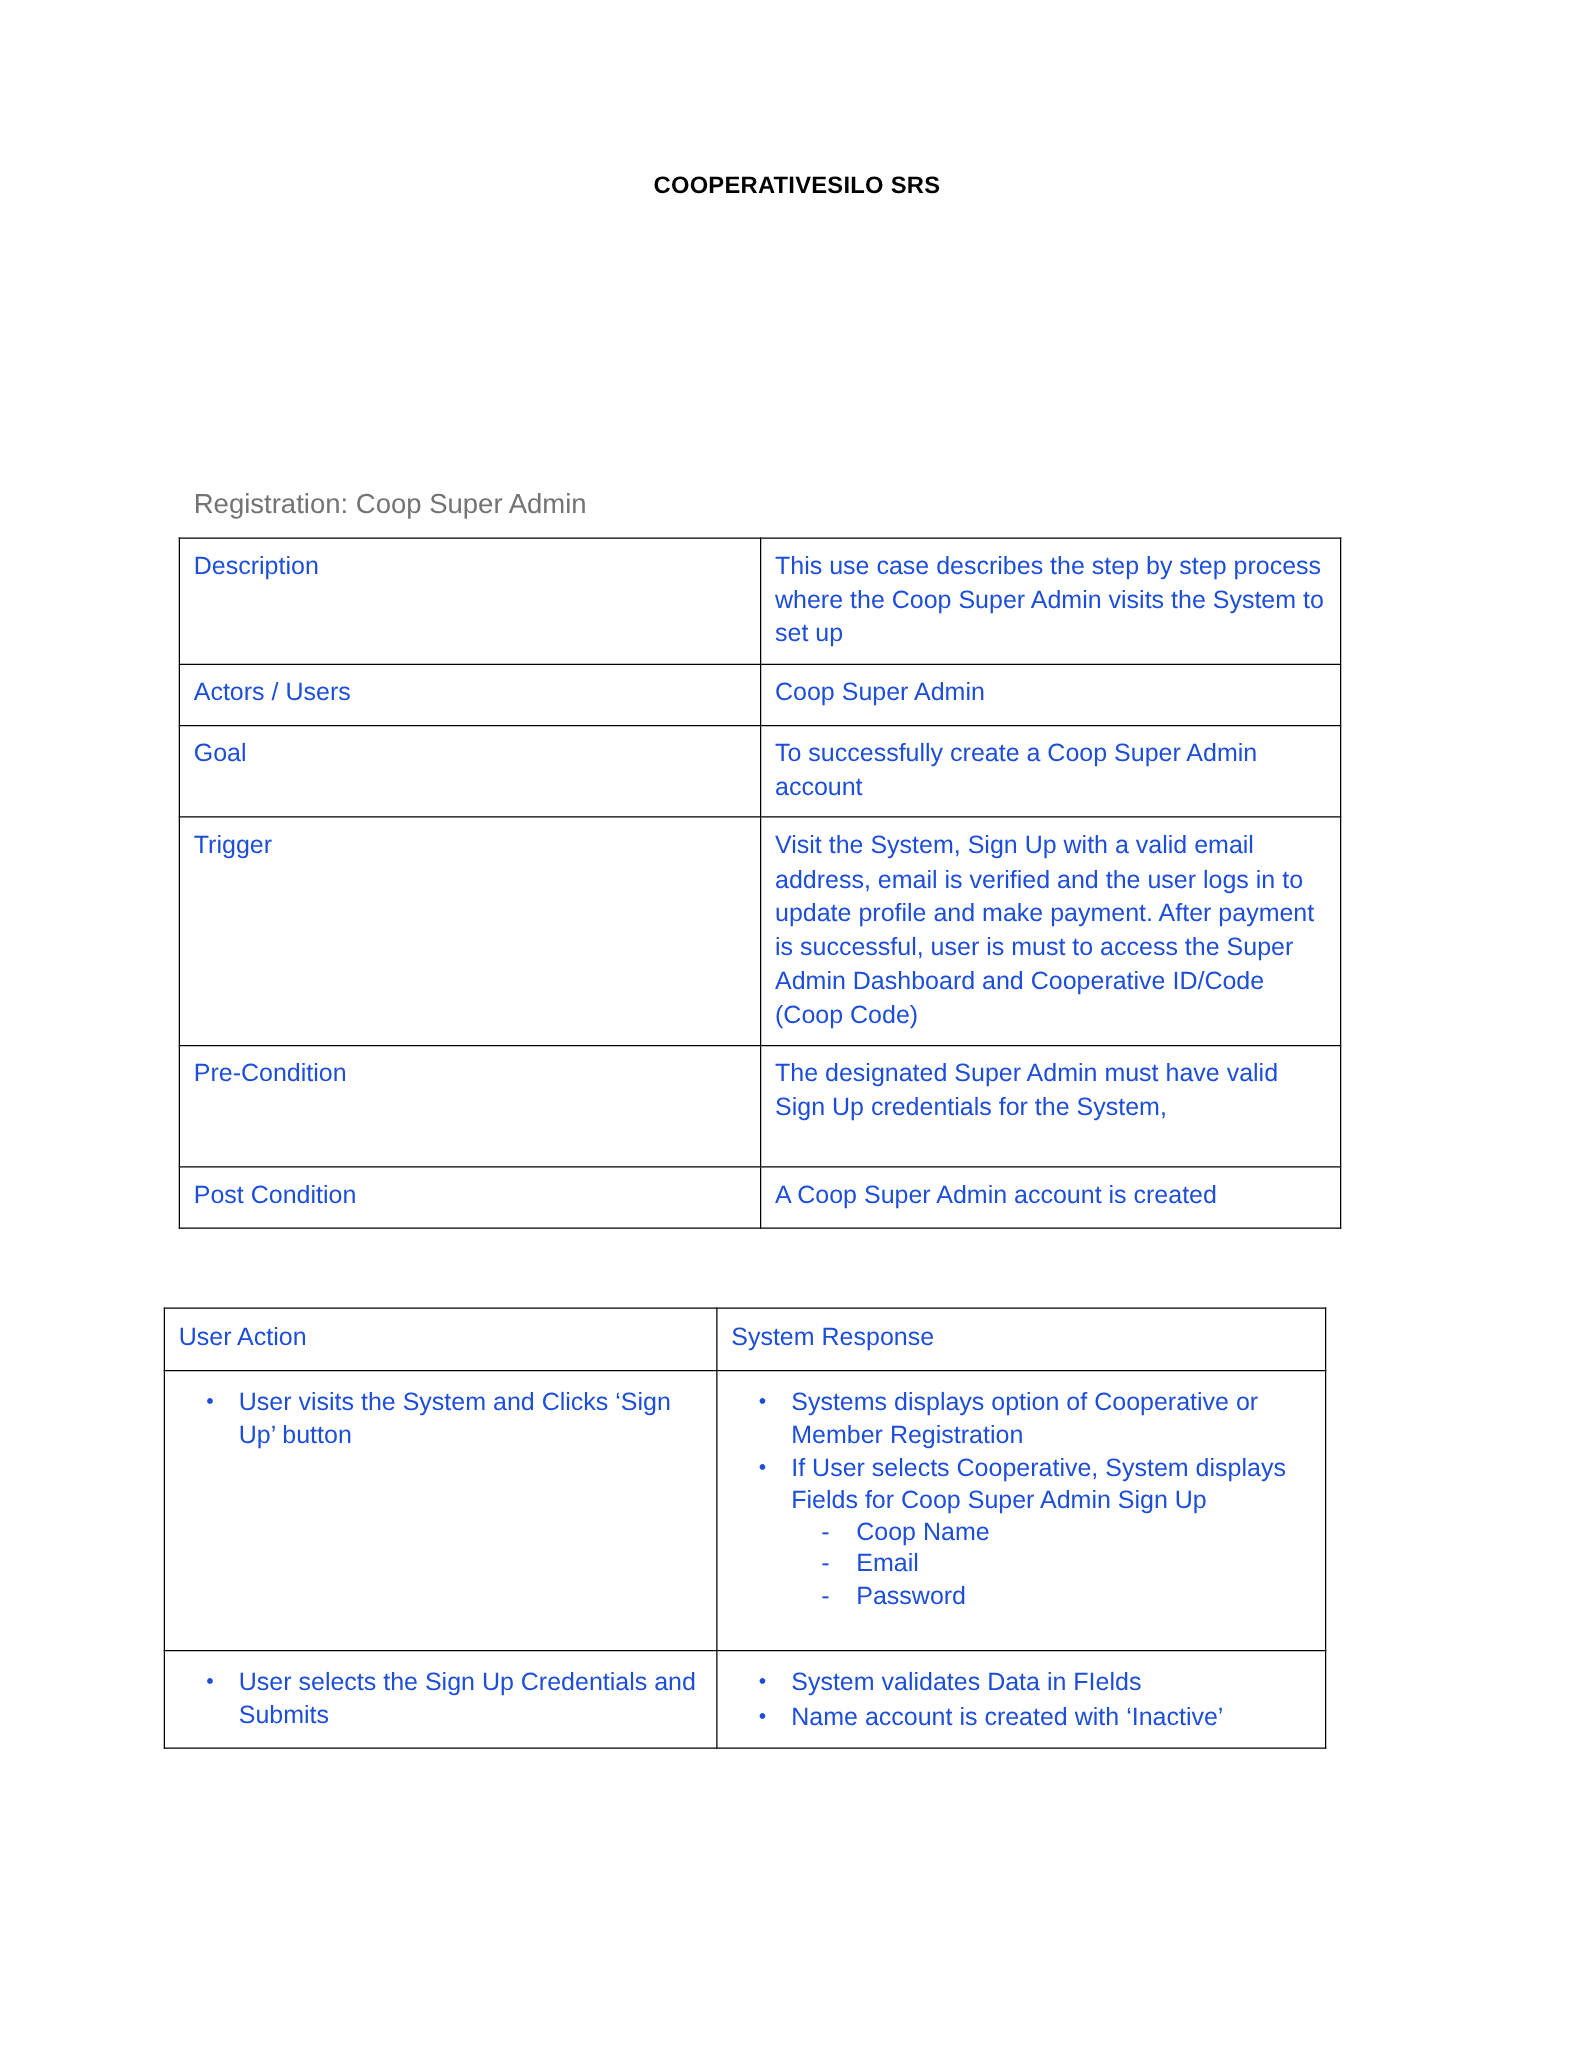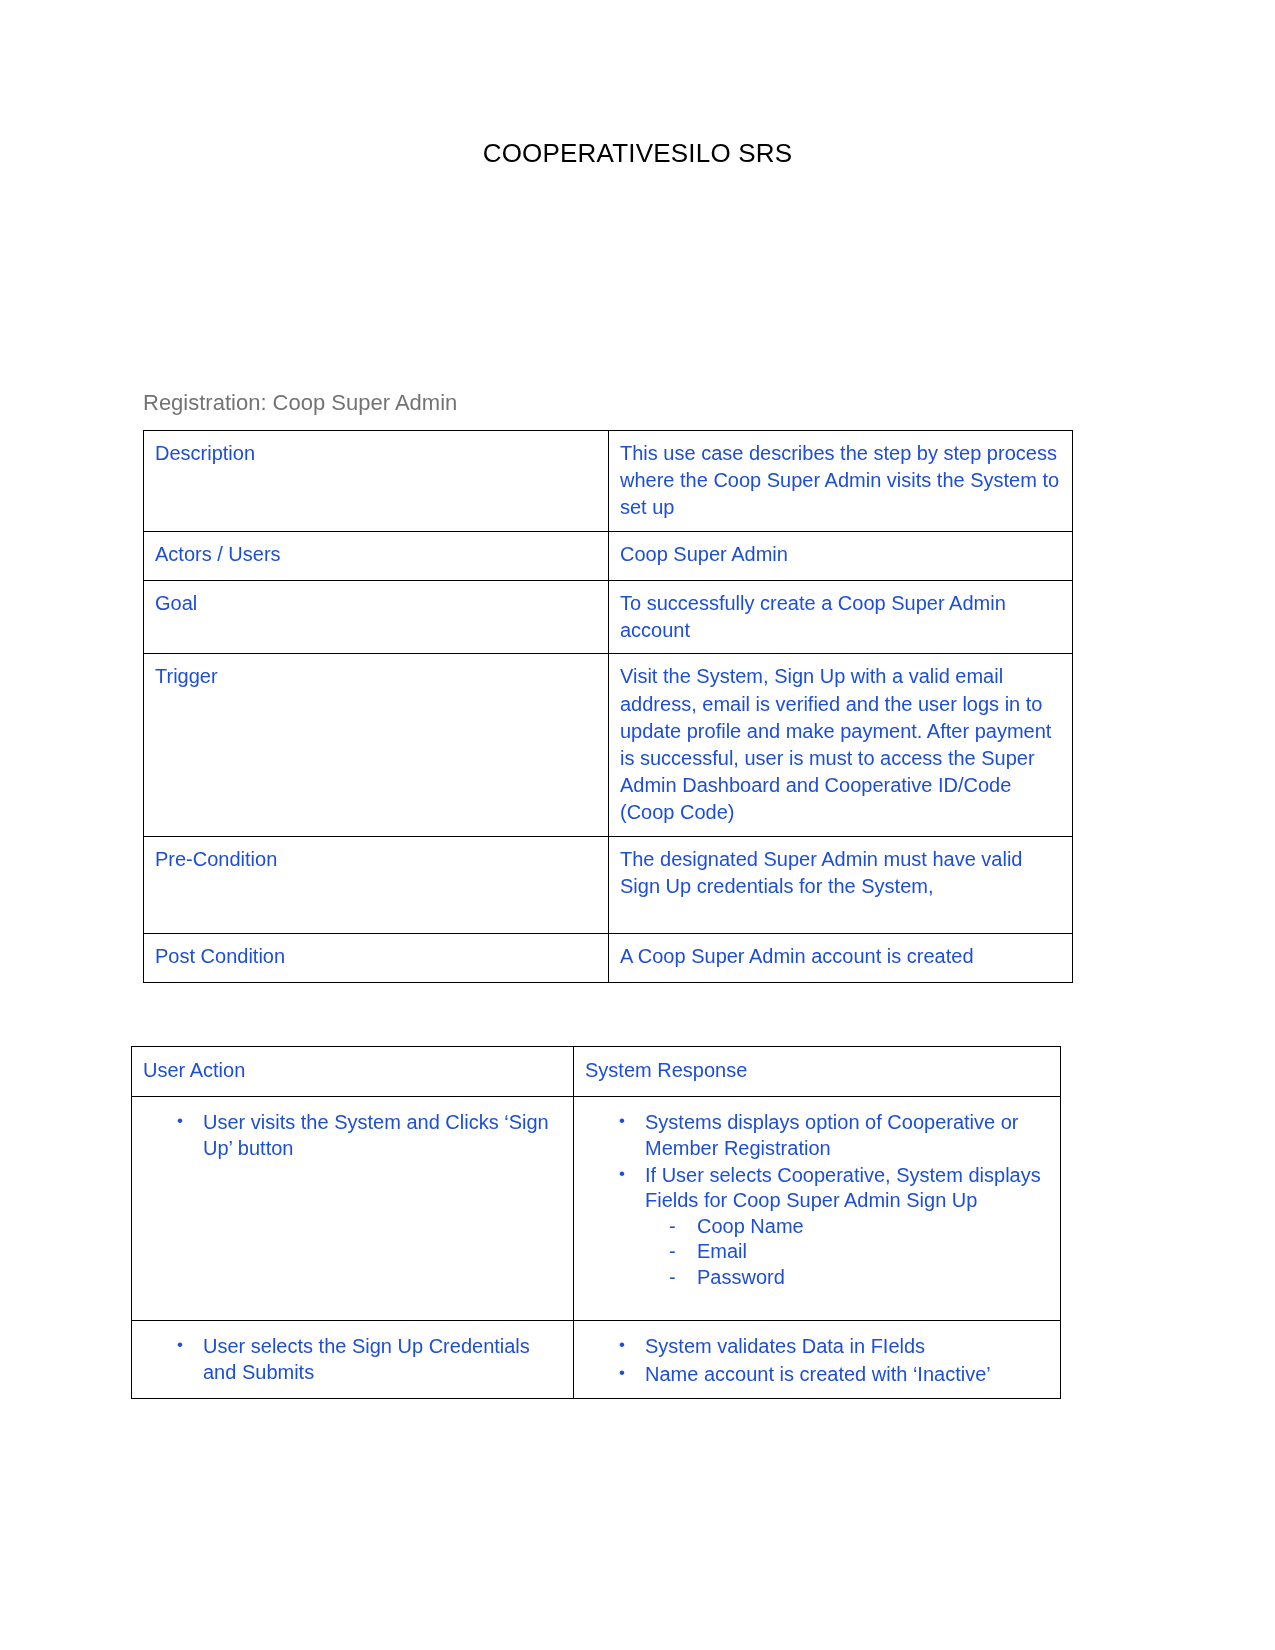--- a/index.html
+++ b/index.html
@@ -21,43 +21,43 @@
     box-sizing: border-box;
     background: #fff;
   }
 
   .doc-header {
     position: absolute;
     top: 138px;
     left: 0;
     width: 1275px;
     text-align: center;
-    font-size: 26px;
-    font-weight: normal;
+    font-size: 19px;
+    font-weight: bold;
     letter-spacing: 0.2px;
     color: #000;
   }
 
   .doc-title {
     position: absolute;
     top: 250px;
     left: 0;
     width: 1275px;
     text-align: center;
     font-size: 56px;
     font-weight: normal;
     letter-spacing: -0.5px;
     color: #000;
     line-height: 1.05;
   }
 
   .section-subtitle {
     position: absolute;
     top: 390px;
-    left: 143px;
+    left: 155px;
     font-size: 22px;
     color: #737373;
     font-weight: normal;
   }
 
   table.doc-table {
     position: absolute;
     border-collapse: collapse;
     table-layout: fixed;
     background: #fff;
@@ -105,21 +105,21 @@
 
   ul.blist {
     margin: 4px 0 0 0;
     padding-left: 48px;
     list-style: none;
   }
   ul.blist > li {
     position: relative;
     font-size: 20px;
     line-height: 1.27;
-    margin: 0 0 2px 12px;
+    margin: 0 0 2px 0;
     padding-left: 0;
   }
   ul.blist > li > .li-text {
     display: block;
     white-space: pre-line;
   }
   ul.blist > li::before {
     content: "\2022";
     position: absolute;
     left: -26px;

